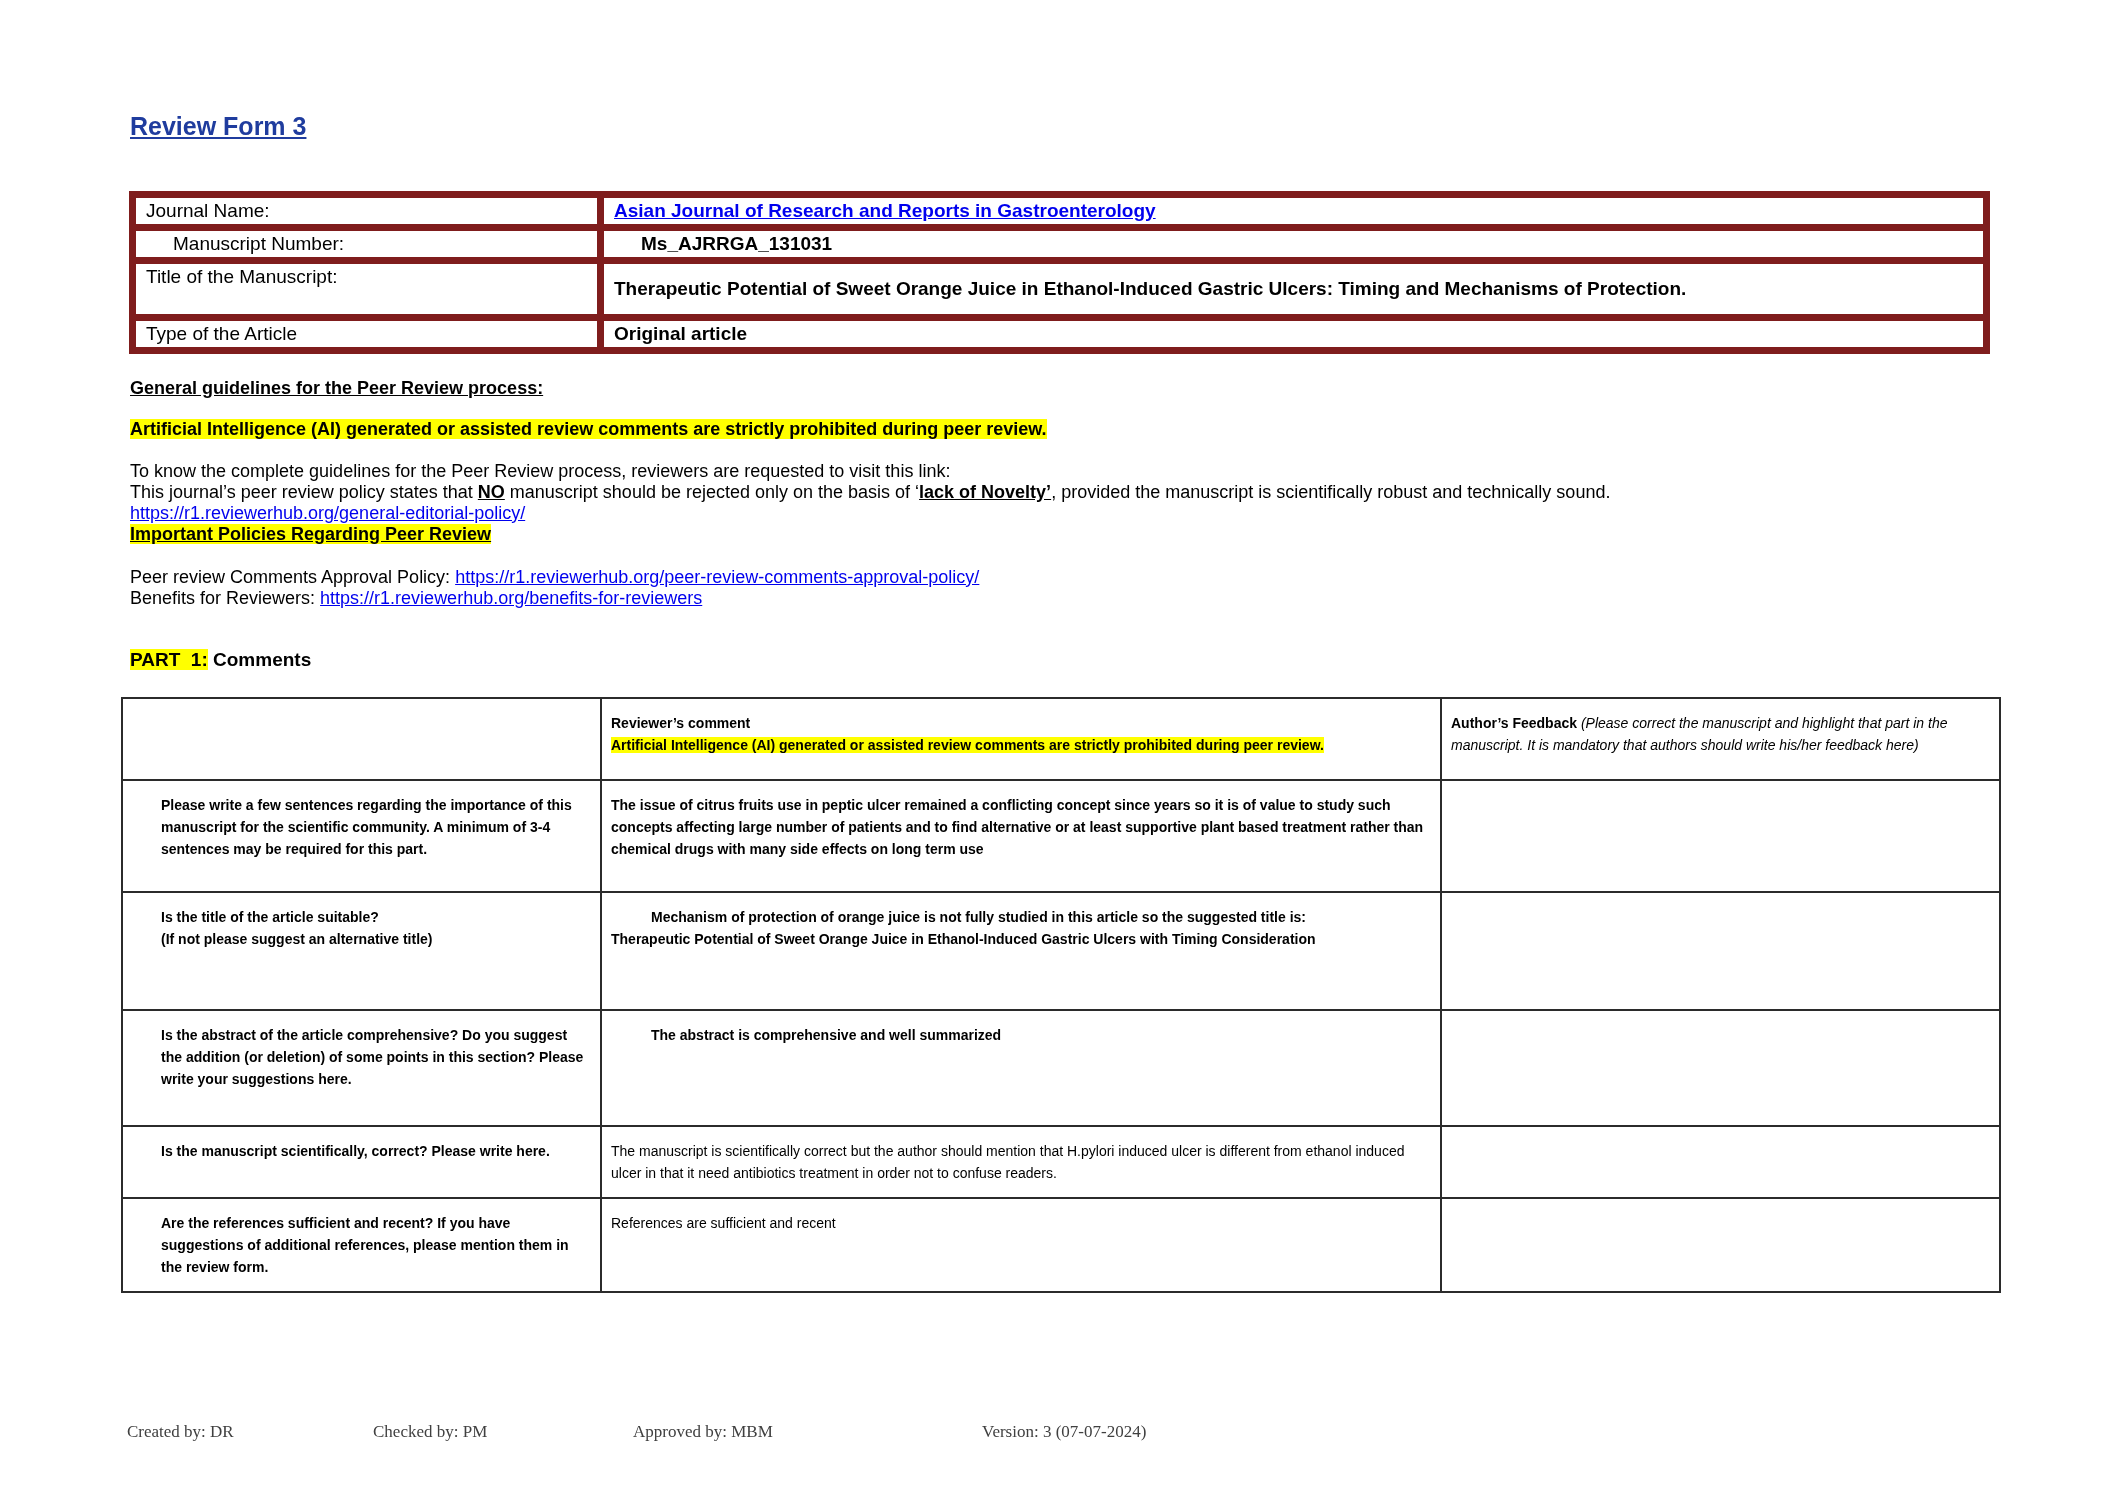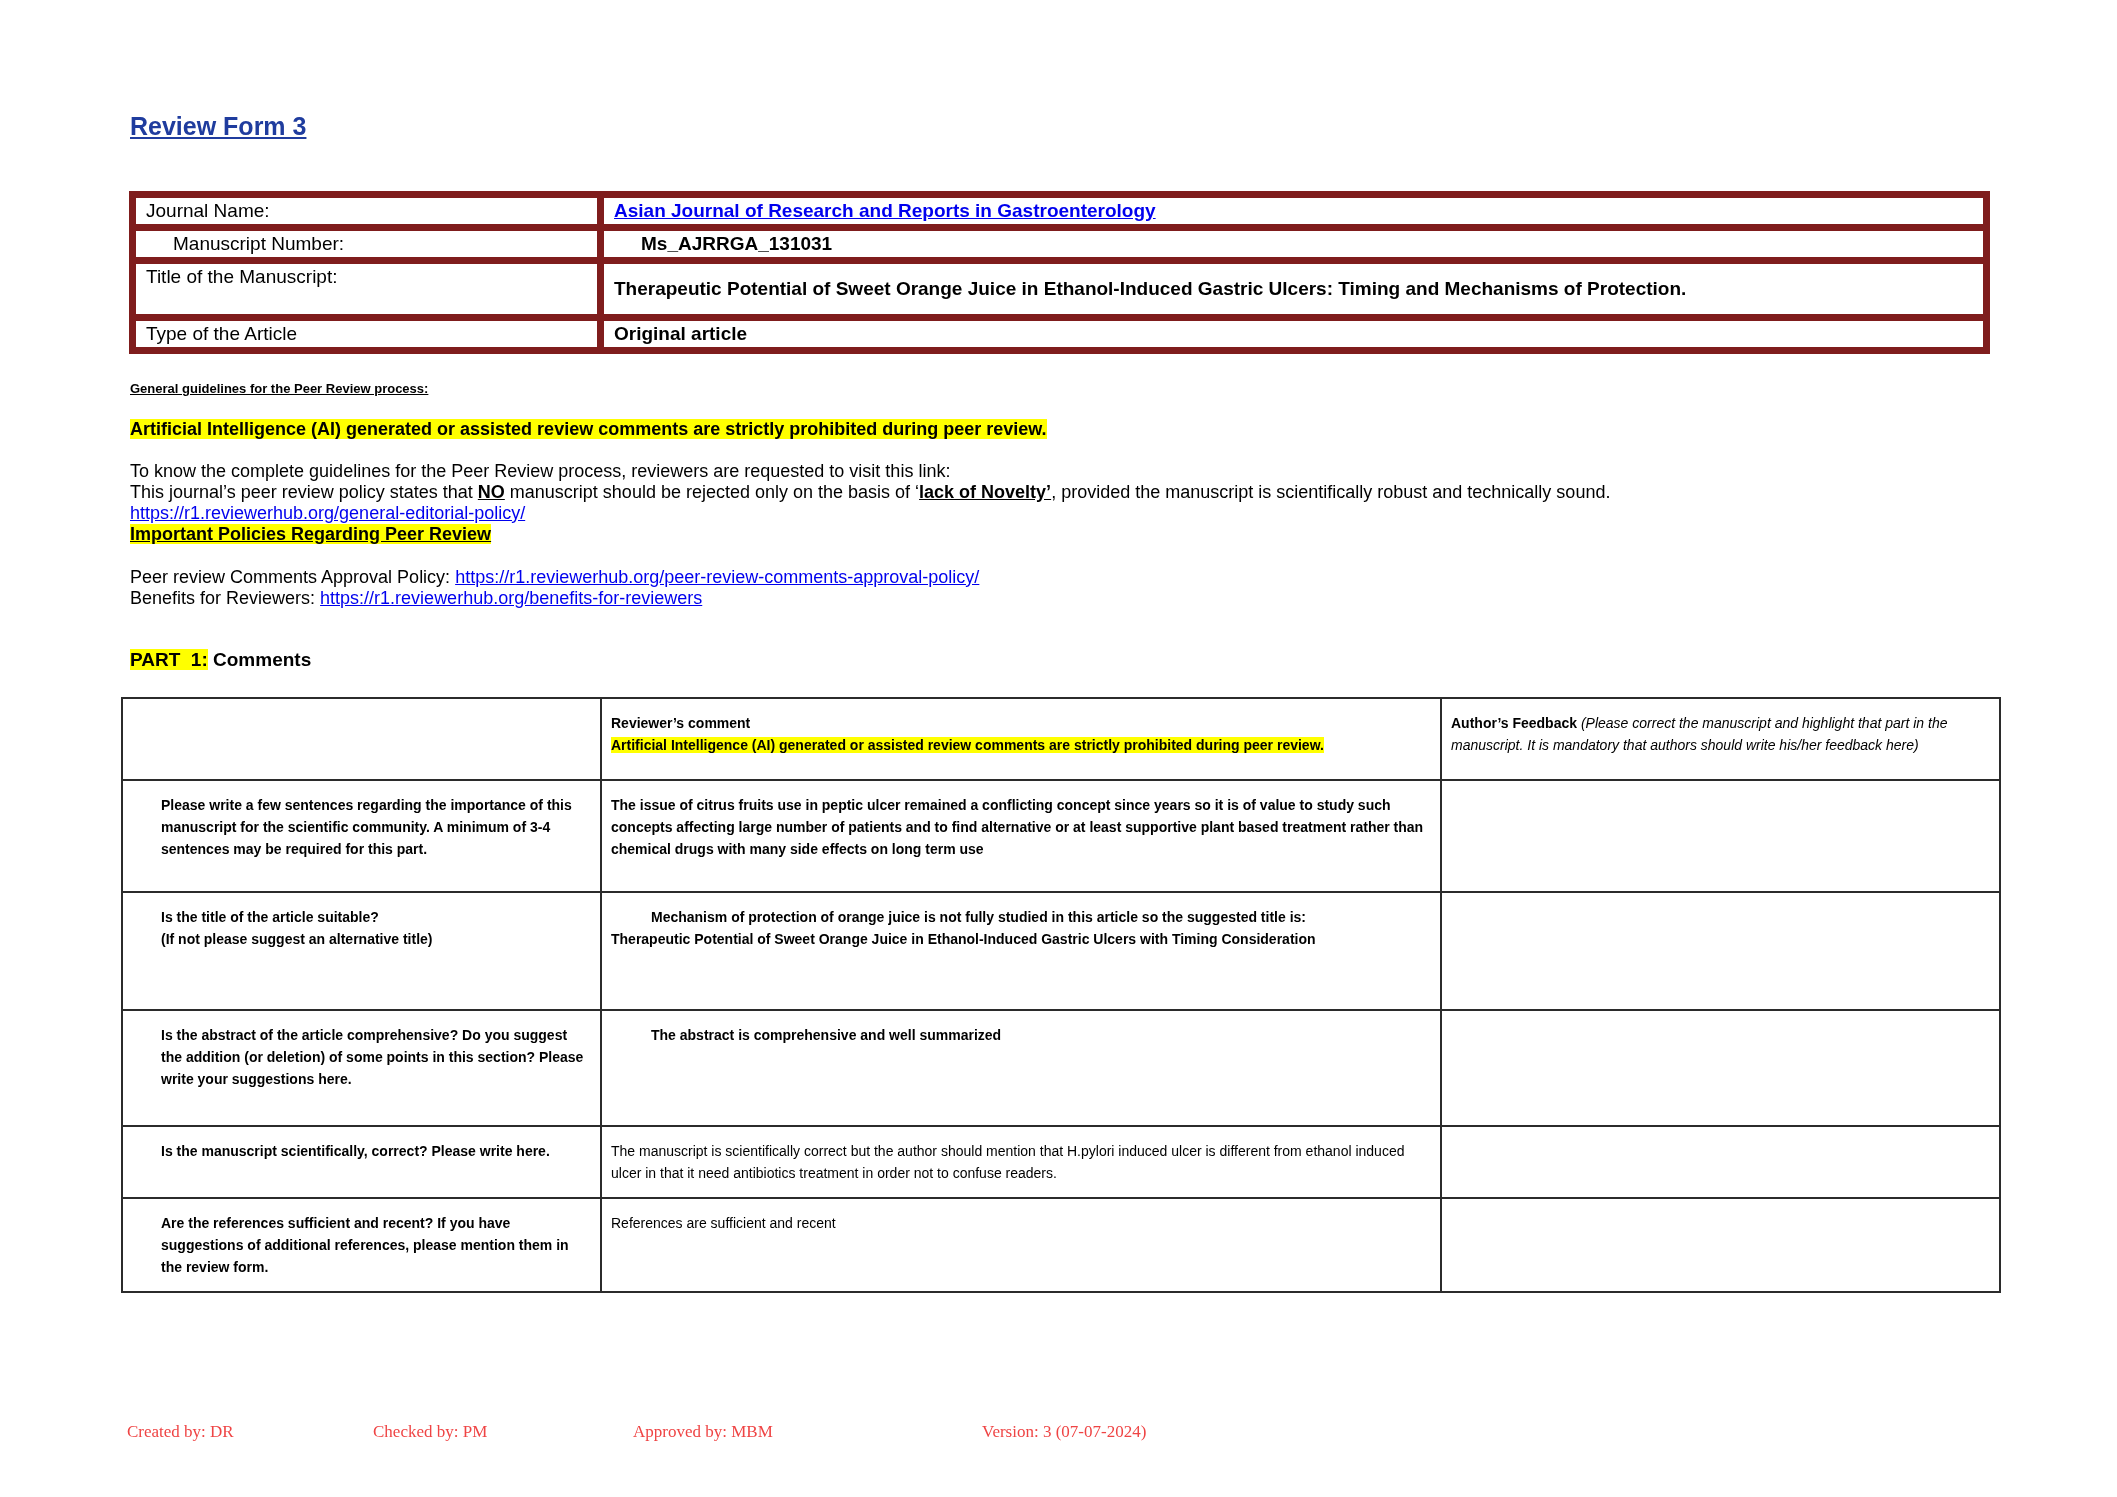--- a/index.html
+++ b/index.html
@@ -46,21 +46,21 @@
   .info-table .row-title .val{vertical-align:middle;}
   .info-table .row-type td{height:31px;}
   .link{
     color:var(--link-blue,#0000ee);
     text-decoration:underline;
     cursor:pointer;
   }
   .link-bold{font-weight:bold;}
   
   .guidelines{margin:24px 0 0 130px;line-height:21px;}
-  .g-heading{font-weight:bold;text-decoration:underline;font-size:13px;}
+  .g-heading{font-weight:bold;text-decoration:underline;font-size:18px;}
   .ai-line{margin-top:20px;}
   .hl{background:var(--highlight,#ffff00);}
   .b{font-weight:bold;}
   .bu{font-weight:bold;text-decoration:underline;}
   .policy-block{margin-top:21px;}
   .policy-block div{min-height:21px;}
   .approval-block{margin-top:22px;}
   .approval-block div{min-height:21px;}
   
   .part1-heading{
@@ -90,21 +90,21 @@
   .review-table .r4 td{height:58px;}
   .review-table .r5 td{height:64px;}
   .q-cell{font-weight:bold;padding-left:38px !important;white-space:pre-line;}
   .c-bold{font-weight:bold;}
   .indent{margin-left:40px;}
   .hdr-author-italic{font-style:italic;font-weight:normal;}
   
   .footer span{
     position:absolute;top:1422px;
     font-family:"Liberation Serif",serif;
-    font-size:17px;color:#ef4444;
+    font-size:17px;color:#404040;
   }
   .f-created{left:127px;}
   .f-checked{left:373px;}
   .f-approved{left:633px;}
   .f-version{left:982px;}
 </style>
 </head>
 <body>
 
 <div class="page">

